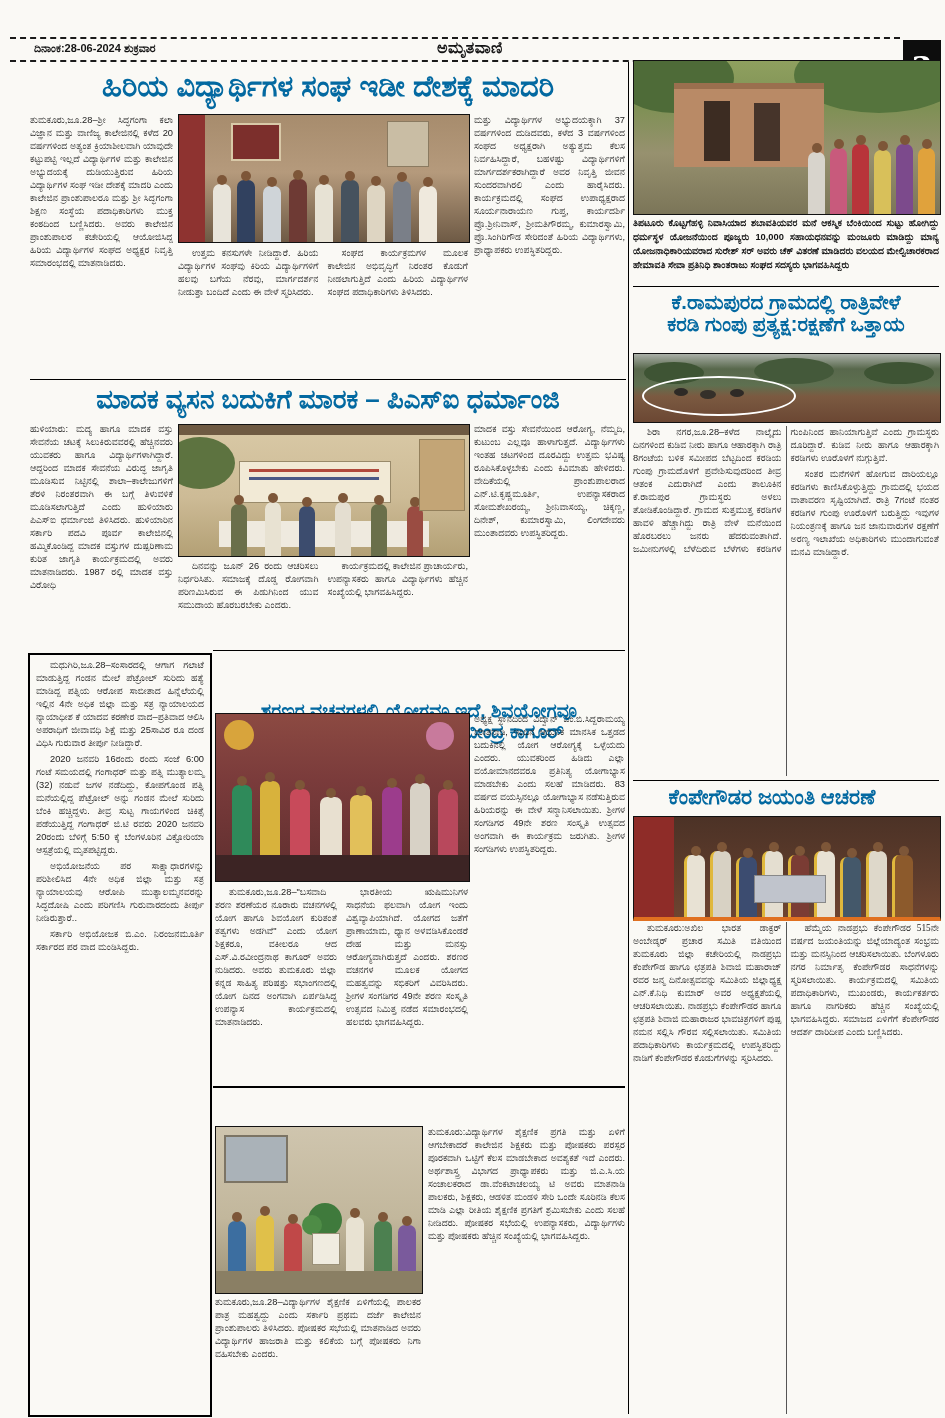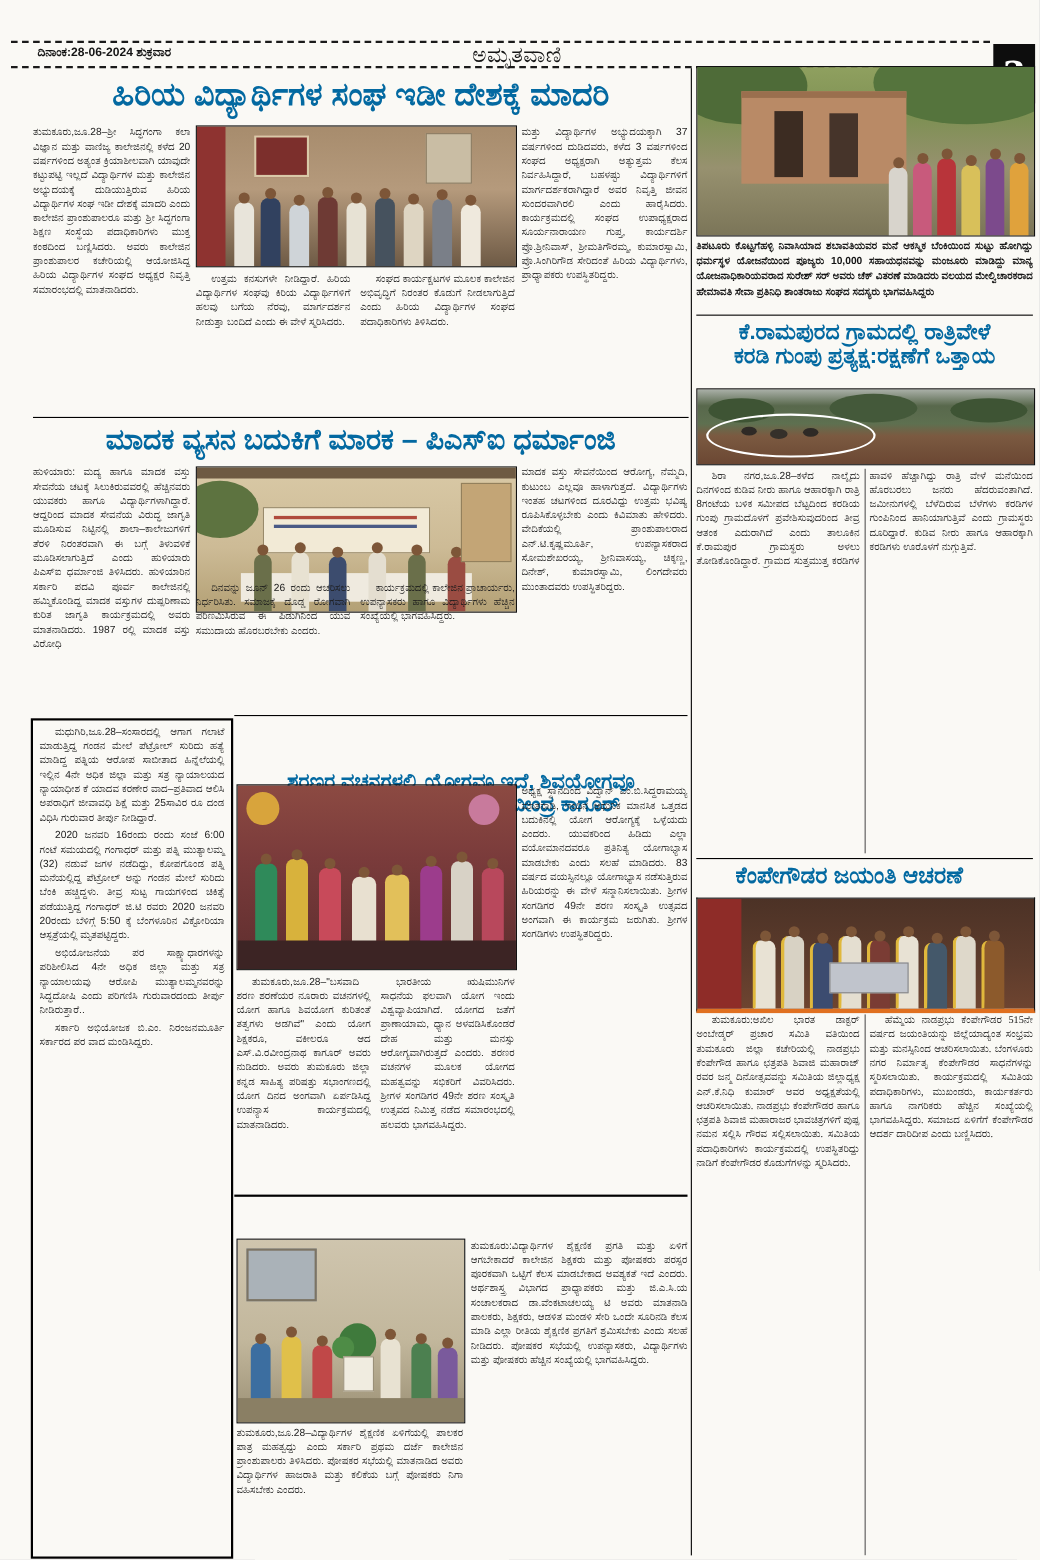--- a/index.html
+++ b/index.html
@@ -2,21 +2,21 @@
 <html><head>
 <meta charset="utf-8">
 <style>
   html,body{margin:0;padding:0;background:#ddd;}
   .page{position:relative;width:945px;height:1418px;background:#faf9f5;margin:0 auto;
         font-family:"Liberation Sans",sans-serif;color:#141414;overflow:hidden;}
   .abs{position:absolute;}
   
   .dash{position:absolute;border-top:2px dashed #1a1a1a;height:0;}
   .date{font-size:11px;font-weight:700;}
-  .mast-title{font-size:20px;font-weight:400;letter-spacing:.5px;text-align:center;}
+  .mast-title{font-size:16px;font-weight:700;letter-spacing:.5px;text-align:center;}
   .pagebox{position:absolute;background:#0d0d0d;color:#fff;display:flex;align-items:center;justify-content:center;
            font-family:"DejaVu Serif",serif;font-size:30px;font-weight:700;}
   
   .h-main{font-weight:800;text-align:center;color:#0369a1;line-height:1.12;}
   
   .bt{font-size:9.3px;line-height:1.40;text-align:justify;color:#1c1c1c;word-break:break-word;}
   .bt p{margin:0 0 3px 0;text-indent:14px;}
   .cap{font-size:9.3px;line-height:1.5;font-weight:700;text-align:justify;}
   .cols2{column-count:2;column-gap:9px;column-rule:1px solid #555;}
   .cols2n{column-count:2;column-gap:9px;}
@@ -60,21 +60,21 @@
     <div class="fig" style="left:110px;width:18px;height:63px;background:#6e3a34;"></div>
     <div class="fig" style="left:136px;width:18px;height:58px;background:#e7e2d4;"></div>
     <div class="fig" style="left:162px;width:18px;height:62px;background:#46525e;"></div>
     <div class="fig" style="left:188px;width:18px;height:57px;background:#ded5c2;"></div>
     <div class="fig" style="left:214px;width:18px;height:61px;background:#7a7f88;"></div>
     <div class="fig" style="left:240px;width:18px;height:56px;background:#efe9dd;"></div>
   </div>
 
   <div class="abs bt cols2n" style="left:178px;top:247px;width:290px;height:129px;overflow:hidden;">
     <p>ಉತ್ತಮ ಕನಸುಗಳೇ ನೀಡಿದ್ದಾರೆ. ಹಿರಿಯ ವಿದ್ಯಾರ್ಥಿಗಳ ಸಂಘವು ಕಿರಿಯ ವಿದ್ಯಾರ್ಥಿಗಳಿಗೆ ಹಲವು ಬಗೆಯ ನೆರವು, ಮಾರ್ಗದರ್ಶನ ನೀಡುತ್ತಾ ಬಂದಿದೆ ಎಂದು ಈ ವೇಳೆ ಸ್ಮರಿಸಿದರು.</p>
-      <p>ಸಂಘದ ಕಾರ್ಯಕ್ಚಟಗಳ ಮೂಲಕ ಕಾಲೇಜಿನ ಅಭಿವೃದ್ಧಿಗೆ ನಿರಂತರ ಕೊಡುಗೆ ನೀಡಲಾಗುತ್ತಿದೆ ಎಂದು ಹಿರಿಯ ವಿದ್ಯಾರ್ಥಿಗಳ ಸಂಘದ ಪದಾಧಿಕಾರಿಗಳು ತಿಳಿಸಿದರು.</p>
+      <p>ಸಂಘದ ಕಾರ್ಯಕ್ರಮಗಳ ಮೂಲಕ ಕಾಲೇಜಿನ ಅಭಿವೃದ್ಧಿಗೆ ನಿರಂತರ ಕೊಡುಗೆ ನೀಡಲಾಗುತ್ತಿದೆ ಎಂದು ಹಿರಿಯ ವಿದ್ಯಾರ್ಥಿಗಳ ಸಂಘದ ಪದಾಧಿಕಾರಿಗಳು ತಿಳಿಸಿದರು.</p>
   </div>
 
   <div class="abs bt" style="left:474px;top:114px;width:151px;height:262px;overflow:hidden;">ಮತ್ತು ವಿದ್ಯಾರ್ಥಿಗಳ ಅಭ್ಯುದಯಕ್ಕಾಗಿ 37 ವರ್ಷಗಳಿಂದ ದುಡಿದವರು, ಕಳೆದ 3 ವರ್ಷಗಳಿಂದ ಸಂಘದ ಅಧ್ಯಕ್ಷರಾಗಿ ಅತ್ಯುತ್ತಮ ಕೆಲಸ ನಿರ್ವಹಿಸಿದ್ದಾರೆ, ಬಹಳಷ್ಟು ವಿದ್ಯಾರ್ಥಿಗಳಿಗೆ ಮಾರ್ಗದರ್ಶಕರಾಗಿದ್ದಾರೆ ಅವರ ನಿವೃತ್ತಿ ಜೀವನ ಸುಂದರವಾಗಿರಲಿ ಎಂದು ಹಾರೈಸಿದರು. ಕಾರ್ಯಕ್ರಮದಲ್ಲಿ ಸಂಘದ ಉಪಾಧ್ಯಕ್ಷರಾದ ಸೂರ್ಯನಾರಾಯಣ ಗುಪ್ತ, ಕಾರ್ಯದರ್ಶಿ ಪ್ರೊ.ಶ್ರೀನಿವಾಸ್, ಶ್ರೀಮತಿಗೌರಮ್ಮ, ಕುಮಾರಸ್ವಾಮಿ, ಪ್ರೊ.ಸಿಂಗಿರಿಗೌಡ ಸೇರಿದಂತೆ ಹಿರಿಯ ವಿದ್ಯಾರ್ಥಿಗಳು, ಪ್ರಾಧ್ಯಾಪಕರು ಉಪಸ್ಥಿತರಿದ್ದರು.</div>
 
   <div class="ph" style="left:633px;top:60px;width:306px;height:153px;background:linear-gradient(180deg,#8fa05f 0%,#7e9054 30%,#97916f 60%,#7b7558 100%);">
     <div class="blob" style="left:-20px;top:-18px;width:120px;height:70px;background:#4e6b38;"></div>
     <div class="blob" style="left:160px;top:-24px;width:170px;height:76px;background:#55743d;"></div>
     <div class="abs" style="left:40px;top:22px;width:150px;height:78px;background:#b98a66;border-top:6px solid #9a6f4e;"></div>
     <div class="abs" style="left:70px;top:40px;width:26px;height:60px;background:#3c2c22;"></div>
     <div class="abs" style="left:120px;top:42px;width:26px;height:58px;background:#46342a;"></div>
@@ -96,20 +96,21 @@
     <div class="blob" style="left:10px;top:8px;width:60px;height:22px;background:#3e5434;"></div>
     <div class="blob" style="left:120px;top:4px;width:80px;height:26px;background:#44593a;"></div>
     <div class="blob" style="left:230px;top:8px;width:70px;height:22px;background:#3e5434;"></div>
     <div class="blob" style="left:40px;top:34px;width:14px;height:8px;background:#2e2a26;"></div>
     <div class="blob" style="left:66px;top:36px;width:16px;height:9px;background:#35302a;"></div>
     <div class="blob" style="left:96px;top:35px;width:14px;height:8px;background:#2e2a26;"></div>
     <div class="oval" style="left:8px;top:22px;width:150px;height:36px;"></div>
   </div>
   <div class="abs bt cols2" style="left:633px;top:426px;width:306px;height:350px;overflow:hidden;">
     <p>ಶಿರಾ ನಗರ,ಜೂ.28–ಕಳೆದ ನಾಲ್ಕೈದು ದಿನಗಳಿಂದ ಕುಡಿವ ನೀರು ಹಾಗೂ ಆಹಾರಕ್ಕಾಗಿ ರಾತ್ರಿ 8ಗಂಟೆಯ ಬಳಿಕ ಸಮೀಪದ ಬೆಟ್ಟದಿಂದ ಕರಡಿಯ ಗುಂಪು ಗ್ರಾಮದೊಳಗೆ ಪ್ರವೇಶಿಸುವುದರಿಂದ ತೀವ್ರ ಆತಂಕ ಎದುರಾಗಿದೆ ಎಂದು ತಾಲೂಕಿನ ಕೆ.ರಾಮಪುರ ಗ್ರಾಮಸ್ಥರು ಅಳಲು ತೋಡಿಕೊಂಡಿದ್ದಾರೆ. ಗ್ರಾಮದ ಸುತ್ತಮುತ್ತ ಕರಡಿಗಳ ಹಾವಳಿ ಹೆಚ್ಚಾಗಿದ್ದು ರಾತ್ರಿ ವೇಳೆ ಮನೆಯಿಂದ ಹೊರಬರಲು ಜನರು ಹೆದರುವಂತಾಗಿದೆ. ಜಮೀನುಗಳಲ್ಲಿ ಬೆಳೆದಿರುವ ಬೆಳೆಗಳು ಕರಡಿಗಳ ಗುಂಪಿನಿಂದ ಹಾನಿಯಾಗುತ್ತಿವೆ ಎಂದು ಗ್ರಾಮಸ್ಥರು ದೂರಿದ್ದಾರೆ. ಕುಡಿವ ನೀರು ಹಾಗೂ ಆಹಾರಕ್ಕಾಗಿ ಕರಡಿಗಳು ಊರೊಳಗೆ ನುಗ್ಗುತ್ತಿವೆ.</p>
+      <p>ಸಂತರ ಮನೆಗಳಿಗೆ ಹೋಗುವ ದಾರಿಯಲ್ಲೂ ಕರಡಿಗಳು ಕಾಣಿಸಿಕೊಳ್ಳುತ್ತಿದ್ದು ಗ್ರಾಮದಲ್ಲಿ ಭಯದ ವಾತಾವರಣ ಸೃಷ್ಟಿಯಾಗಿದೆ. ರಾತ್ರಿ 7ಗಂಟೆ ನಂತರ ಕರಡಿಗಳ ಗುಂಪು ಊರೊಳಗೆ ಬರುತ್ತಿದ್ದು ಇವುಗಳ ನಿಯಂತ್ರಣಕ್ಕೆ ಹಾಗೂ ಜನ ಜಾನುವಾರುಗಳ ರಕ್ಷಣೆಗೆ ಅರಣ್ಯ ಇಲಾಖೆಯ ಅಧಿಕಾರಿಗಳು ಮುಂದಾಗುವಂತೆ ಮನವಿ ಮಾಡಿದ್ದಾರೆ.</p>
   </div>
 
   <div class="hrule" style="left:30px;top:379px;width:596px;"></div>
   <div class="abs h-main" style="left:30px;top:385px;width:596px;font-size:26px;">ಮಾದಕ ವ್ಯಸನ ಬದುಕಿಗೆ ಮಾರಕ – ಪಿಎಸ್‌ಐ ಧರ್ಮಾಂಜಿ</div>
 
   <div class="abs bt" style="left:30px;top:423px;width:143px;height:226px;overflow:hidden;">ಹುಳಿಯಾರು: ಮದ್ಯ ಹಾಗೂ ಮಾದಕ ವಸ್ತು ಸೇವನೆಯ ಚಟಕ್ಕೆ ಸಿಲುಕಿರುವವರಲ್ಲಿ ಹೆಚ್ಚಿನವರು ಯುವಕರು ಹಾಗೂ ವಿದ್ಯಾರ್ಥಿಗಳಾಗಿದ್ದಾರೆ. ಆದ್ದರಿಂದ ಮಾದಕ ಸೇವನೆಯ ವಿರುದ್ಧ ಜಾಗೃತಿ ಮೂಡಿಸುವ ನಿಟ್ಟಿನಲ್ಲಿ ಶಾಲಾ–ಕಾಲೇಜುಗಳಿಗೆ ತೆರಳಿ ನಿರಂತರವಾಗಿ ಈ ಬಗ್ಗೆ ತಿಳುವಳಿಕೆ ಮೂಡಿಸಲಾಗುತ್ತಿದೆ ಎಂದು ಹುಳಿಯಾರು ಪಿಎಸ್‌ಐ ಧರ್ಮಾಂಜಿ ತಿಳಿಸಿದರು. ಹುಳಿಯಾರಿನ ಸರ್ಕಾರಿ ಪದವಿ ಪೂರ್ವ ಕಾಲೇಜಿನಲ್ಲಿ ಹಮ್ಮಿಕೊಂಡಿದ್ದ ಮಾದಕ ವಸ್ತುಗಳ ದುಷ್ಪರಿಣಾಮ ಕುರಿತ ಜಾಗೃತಿ ಕಾರ್ಯಕ್ರಮದಲ್ಲಿ ಅವರು ಮಾತನಾಡಿದರು. 1987 ರಲ್ಲಿ ಮಾದಕ ವಸ್ತು ವಿರೋಧಿ</div>
 
   <div class="ph" style="left:178px;top:424px;width:290px;height:131px;background:linear-gradient(180deg,#d9c9a6 0%,#cdb astersize 0%,#cdbb96 55%,#b3a075 100%);background:linear-gradient(180deg,#d9c9a6 0%,#cdbb96 55%,#b3a075 100%);">
     <div class="abs" style="left:0;top:0;width:100%;height:10px;background:#6e5a42;"></div>
     <div class="blob" style="left:-14px;top:12px;width:70px;height:52px;background:#5d7340;"></div>
@@ -119,21 +120,21 @@
     <div class="abs" style="left:40px;top:96px;width:210px;height:26px;background:#efeadf;"></div>
     <div class="fig" style="left:52px;width:16px;height:52px;background:#6a6f4a;"></div>
     <div class="fig" style="left:86px;width:16px;height:54px;background:#e8e2d2;"></div>
     <div class="fig" style="left:120px;width:16px;height:50px;background:#3c4c6e;"></div>
     <div class="fig" style="left:156px;width:16px;height:54px;background:#e4ded0;"></div>
     <div class="fig" style="left:192px;width:16px;height:52px;background:#6a6f4a;"></div>
     <div class="fig" style="left:228px;width:16px;height:50px;background:#9a4c42;"></div>
     <div class="abs" style="right:4px;top:14px;width:44px;height:70px;background:#c3a576;border:1px solid #93805c;"></div>
   </div>
 
-  <div class="abs bt cols2n" style="left:178px;top:528px;width:290px;height:89px;overflow:hidden;">
+  <div class="abs bt cols2n" style="left:178px;top:560px;width:290px;height:89px;overflow:hidden;">
     <p>ದಿನವನ್ನು ಜೂನ್ 26 ರಂದು ಆಚರಿಸಲು ನಿರ್ಧರಿಸಿತು. ಸಮಾಜಕ್ಕೆ ದೊಡ್ಡ ರೋಗವಾಗಿ ಪರಿಣಮಿಸಿರುವ ಈ ಪಿಡುಗಿನಿಂದ ಯುವ ಸಮುದಾಯ ಹೊರಬರಬೇಕು ಎಂದರು.</p>
       <p>ಕಾರ್ಯಕ್ರಮದಲ್ಲಿ ಕಾಲೇಜಿನ ಪ್ರಾಚಾರ್ಯರು, ಉಪನ್ಯಾಸಕರು ಹಾಗೂ ವಿದ್ಯಾರ್ಥಿಗಳು ಹೆಚ್ಚಿನ ಸಂಖ್ಯೆಯಲ್ಲಿ ಭಾಗವಹಿಸಿದ್ದರು.</p>
   </div>
 
   <div class="abs bt" style="left:474px;top:423px;width:151px;height:226px;overflow:hidden;">ಮಾದಕ ವಸ್ತು ಸೇವನೆಯಿಂದ ಆರೋಗ್ಯ, ನೆಮ್ಮದಿ, ಕುಟುಂಬ ಎಲ್ಲವೂ ಹಾಳಾಗುತ್ತದೆ. ವಿದ್ಯಾರ್ಥಿಗಳು ಇಂತಹ ಚಟಗಳಿಂದ ದೂರವಿದ್ದು ಉತ್ತಮ ಭವಿಷ್ಯ ರೂಪಿಸಿಕೊಳ್ಳಬೇಕು ಎಂದು ಕಿವಿಮಾತು ಹೇಳಿದರು. ವೇದಿಕೆಯಲ್ಲಿ ಪ್ರಾಂಶುಪಾಲರಾದ ಎನ್.ಟಿ.ಕೃಷ್ಣಮೂರ್ತಿ, ಉಪನ್ಯಾಸಕರಾದ ಸೋಮಶೇಖರಯ್ಯ, ಶ್ರೀನಿವಾಸಯ್ಯ, ಚಿಕ್ಕಣ್ಣ, ದಿನೇಶ್, ಕುಮಾರಸ್ವಾಮಿ, ಲಿಂಗದೇವರು ಮುಂತಾದವರು ಉಪಸ್ಥಿತರಿದ್ದರು.</div>
 
   <div class="casebox" style="left:28px;top:653px;width:180px;height:760px;">
     <div class="bt" style="padding:4px 6px;height:650px;overflow:hidden;">
       <p>ಮಧುಗಿರಿ,ಜೂ.28–ಸಂಸಾರದಲ್ಲಿ ಆಗಾಗ ಗಲಾಟೆ ಮಾಡುತ್ತಿದ್ದ ಗಂಡನ ಮೇಲೆ ಪೆಟ್ರೋಲ್ ಸುರಿದು ಹತ್ಯೆ ಮಾಡಿದ್ದ ಪತ್ನಿಯ ಆರೋಪ ಸಾಬೀತಾದ ಹಿನ್ನೆಲೆಯಲ್ಲಿ ಇಲ್ಲಿನ 4ನೇ ಅಧಿಕ ಜಿಲ್ಲಾ ಮತ್ತು ಸತ್ರ ನ್ಯಾಯಾಲಯದ ನ್ಯಾಯಾಧೀಶ ಕೆ ಯಾದವ ಕರಣೇರ ವಾದ–ಪ್ರತಿವಾದ ಆಲಿಸಿ ಅಪರಾಧಿಗೆ ಜೀವಾವಧಿ ಶಿಕ್ಷೆ ಮತ್ತು 25ಸಾವಿರ ರೂ ದಂಡ ವಿಧಿಸಿ ಗುರುವಾರ ತೀರ್ಪು ನೀಡಿದ್ದಾರೆ.</p>
       <p>2020 ಜನವರಿ 16ರಂದು ರಂದು ಸಂಜೆ 6:00 ಗಂಟೆ ಸಮಯದಲ್ಲಿ ಗಂಗಾಧರ್ ಮತ್ತು ಪತ್ನಿ ಮುತ್ಯಾಲಮ್ಮ (32) ನಡುವೆ ಜಗಳ ನಡೆದಿದ್ದು, ಕೋಪಗೊಂಡ ಪತ್ನಿ ಮನೆಯಲ್ಲಿದ್ದ ಪೆಟ್ರೋಲ್ ಅನ್ನು ಗಂಡನ ಮೇಲೆ ಸುರಿದು ಬೆಂಕಿ ಹಚ್ಚಿದ್ದಳು. ತೀವ್ರ ಸುಟ್ಟ ಗಾಯಗಳಿಂದ ಚಿಕಿತ್ಸೆ ಪಡೆಯುತ್ತಿದ್ದ ಗಂಗಾಧರ್ ಜಿ.ಟಿ ರವರು 2020 ಜನವರಿ 20ರಂದು ಬೆಳಿಗ್ಗೆ 5:50 ಕ್ಕೆ ಬೆಂಗಳೂರಿನ ವಿಕ್ಟೋರಿಯಾ ಆಸ್ಪತ್ರೆಯಲ್ಲಿ ಮೃತಪಟ್ಟಿದ್ದರು.</p>

